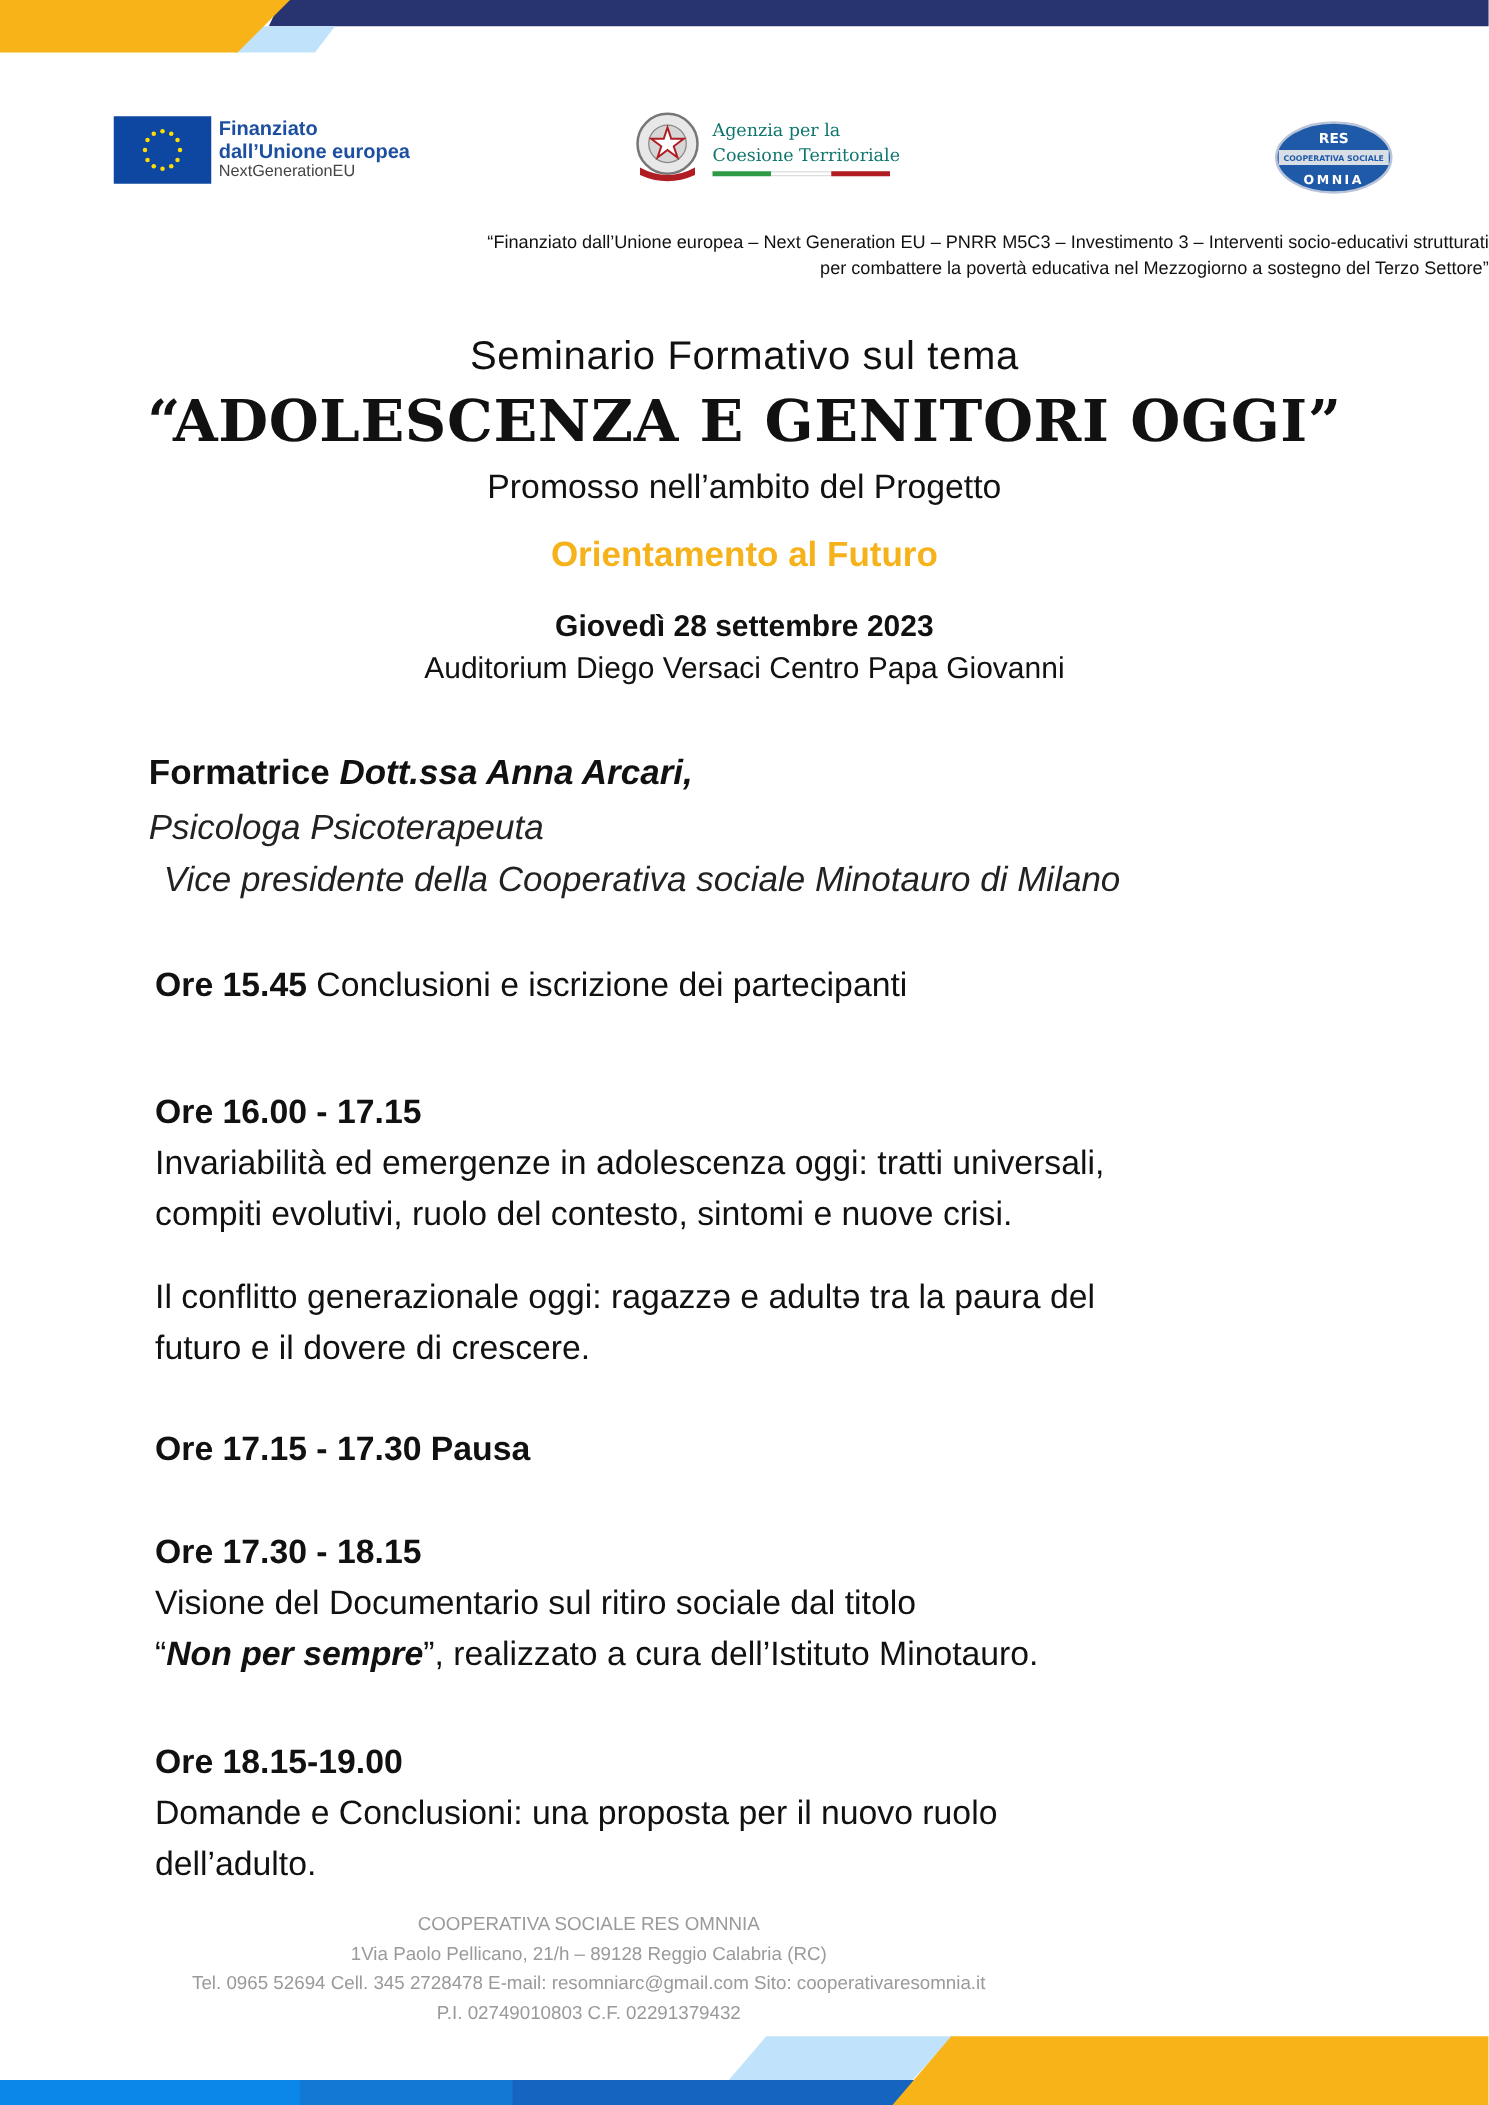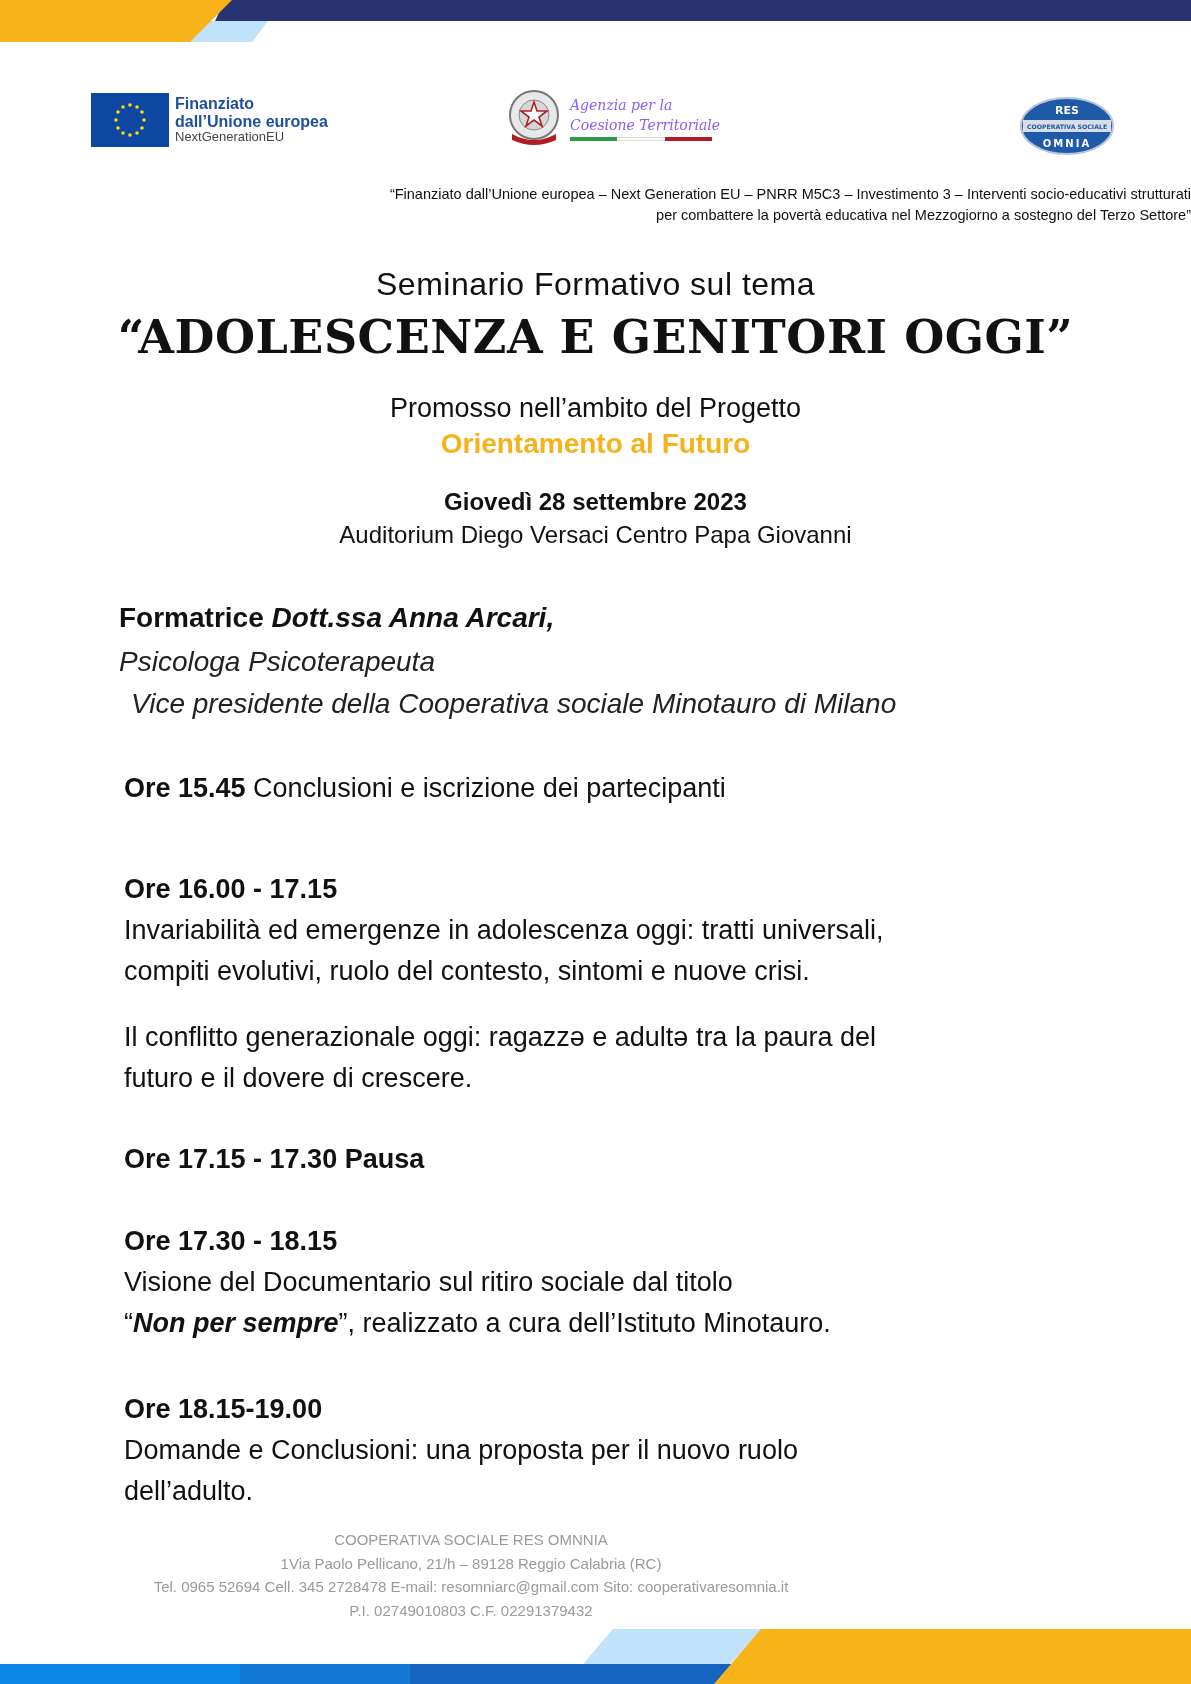--- a/index.html
+++ b/index.html
@@ -14,36 +14,36 @@
   .logos { position: absolute; left: 1px; top: 88px; width: 1191px; height: 70px; }
   .eu-logo { position: absolute; left: 90px; top: 5px; display: flex; align-items: center; }
   .eu-flag { width: 78px; height: 54px; background: #0e47a1; position: relative; }
   .eu-flag svg { position: absolute; left: 0; top: 0; }
   .eu-text { margin-left: 6px; line-height: 1.1; }
   .eu-text .l1, .eu-text .l2 { color: #1d4fa0; font-weight: bold; font-size: 16px; display: block; }
   .eu-text .l3 { color: #444; font-size: 13px; display: block; }
 
   .act-logo { position: absolute; left: 505px; top: 0; display: flex; align-items: center; }
   .act-emblem { width: 56px; height: 60px; }
-  .act-text { margin-left: 8px; font-family: "DejaVu Serif", serif; font-style: italic; color: #8b5cf6; font-size: 14px; line-height: 1.45; }
+  .act-text { margin-left: 8px; font-family: "DejaVu Serif", serif; color: #0f766e; font-size: 14px; line-height: 1.45; }
   .act-text span { display: block; }
   .flag-bar { display: flex; height: 4px; width: 142px; margin-top: 2px; }
   .flag-bar i { flex: 1; display: block; }
 
   .res-logo { position: absolute; left: 1018px; top: 8px; width: 96px; height: 60px; }
 
   
   .funding { position: absolute; left: 0; top: 184px; width: 1191px; text-align: right; font-size: 14.5px; line-height: 21px; color: #111; }
   .funding span { display: block; }
 
   
   .centered { position: absolute; left: 0; width: 1191px; text-align: center; }
   .subtitle { top: 266px; font-size: 32px; letter-spacing: 0.5px; color: #111; }
   .main-title { top: 310px; font-family: "DejaVu Serif", serif; font-weight: bold; font-size: 46px; color: #111; letter-spacing: 0.5px; }
-  .promo { top: 393px; font-size: 27px; color: #111; }
+  .promo { top: 374px; font-size: 27px; color: #111; }
   .project { top: 428px; font-size: 28px; font-weight: bold; color: #f6b21b; }
   .date { top: 488px; font-size: 24px; font-weight: bold; color: #111; }
   .venue { top: 521px; font-size: 24px; color: #111; }
 
   
   .trainer { position: absolute; left: 119px; top: 602px; }
   .trainer .name-line { font-size: 28px; font-weight: bold; color: #111; }
   .trainer .name-line em { font-style: italic; }
   .trainer .role { font-size: 28px; font-style: italic; color: #222; margin-top: 12px; display: block; }
   .trainer .role2 { font-size: 28px; font-style: italic; color: #222; margin-top: 10px; display: block; margin-left: 12px; }

